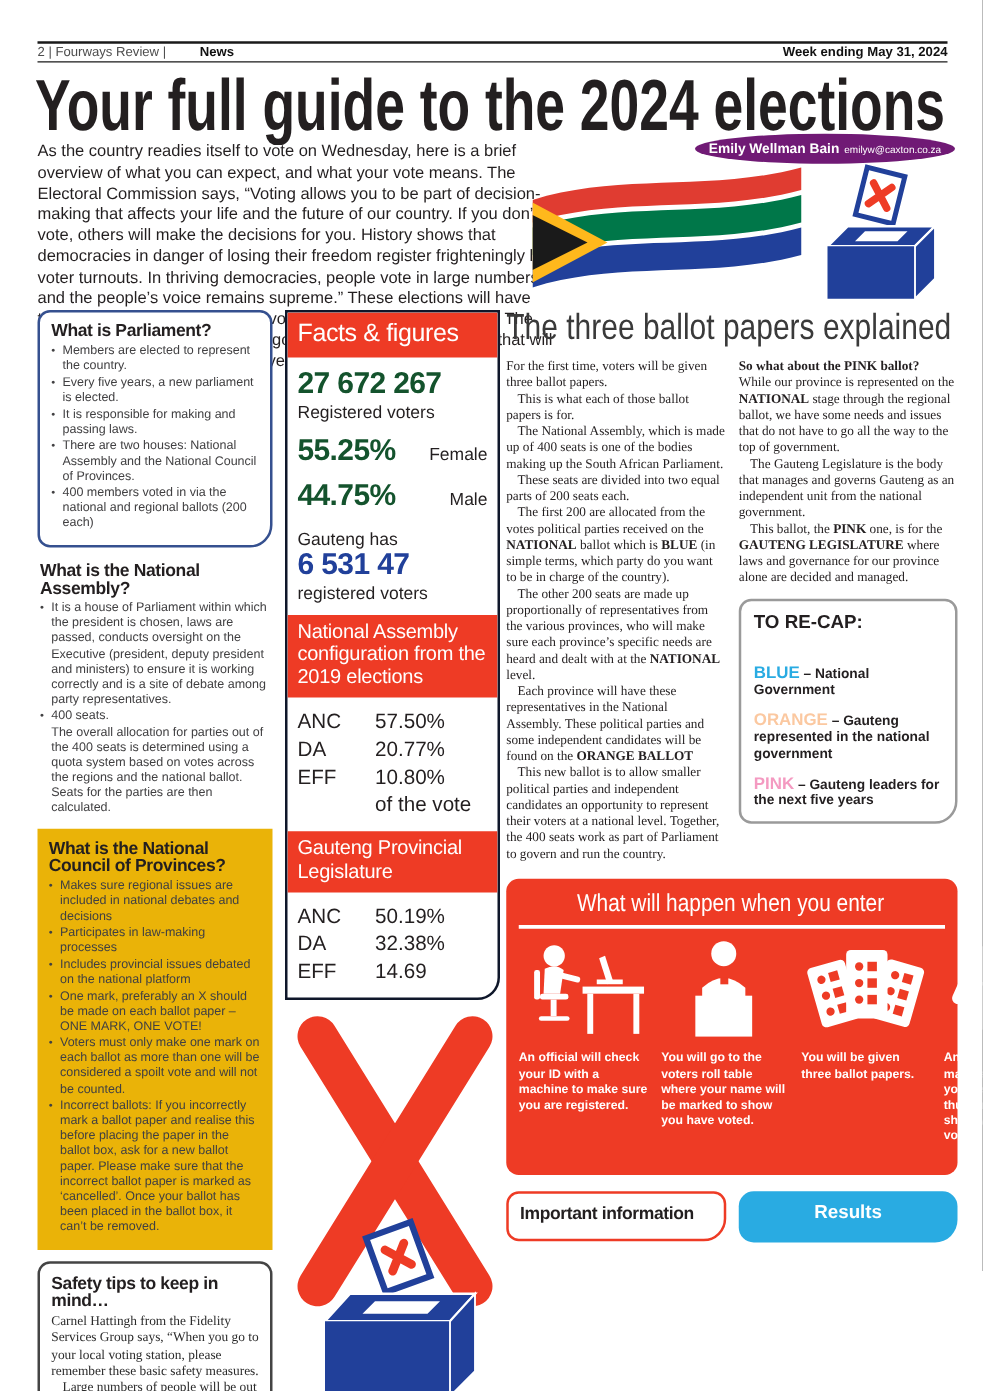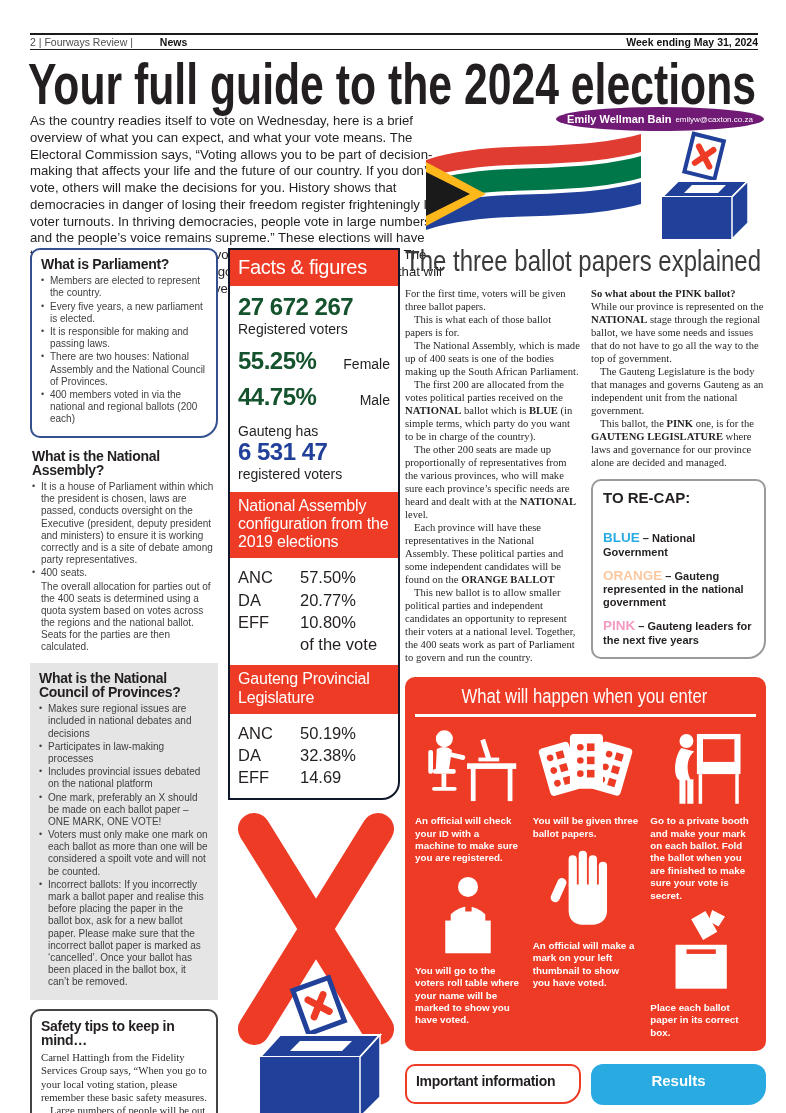--- a/index.html
+++ b/index.html
@@ -36,21 +36,21 @@
   .flag-wrap { position:absolute; left:426px; top:130px; }
   .box-top-wrap { position:absolute; left:644px; top:131px; }
   
   .leftcol { position:absolute; left:30px; top:248px; width:188px; display:flex; flex-direction:column; gap:9px; }
   .infobox { border:2px solid #35508f; border-radius:10px 10px 18px 10px; padding:7px 9px 9px; background:#fff; }
   .sec-title { font-size:14px; font-weight:bold; letter-spacing:-0.3px; line-height:1.02; margin-bottom:4px; color:#231f20; }
   .blist { font-size:10px; line-height:1.22; color:#414042; }
   .bitem { position:relative; padding-left:9px; margin-bottom:1px; }
   .bitem::before { content:"•"; position:absolute; left:0; top:0; font-size:9px; }
   .note { padding-left:9px; }
-  .gray-panel { background:#e5e5e5; padding:8px 9px 10px; }
+  .gray-panel { background:#eab308; padding:8px 9px 10px; }
   .safety-box { border:2px solid #444; border-radius:10px 10px 18px 10px; padding:8px 9px 10px; }
   .serif-p { font-family:"Liberation Serif",serif; font-size:10.7px; line-height:1.24; color:#2b2b2b; }
   .serif-p.ind { text-indent:9px; }
   
   .midcol { position:absolute; left:228px; top:248px; width:172px; }
   .red-container { border:2px solid #0f172a; border-radius:0 0 18px 0; overflow:hidden; background:#fff; }
   .red-head-lg { background:#ee3b25; color:#fff; font-size:20px; padding:6px 8px 7px; letter-spacing:-0.3px; }
   .red-head-sm { background:#ee3b25; color:#fff; font-size:16px; line-height:1.13; padding:5px 8px 7px; letter-spacing:-0.2px; }
   .stats { padding:9px 8px 10px; }
   .stat-big { color:#14532d; font-weight:bold; font-size:24px; letter-spacing:-0.5px; line-height:1; }
@@ -76,21 +76,21 @@
   .recap-box { border:2px solid #9a9a9a; border-radius:10px 10px 18px 10px; padding:8px 10px 10px; margin-top:10px; font-family:"Liberation Sans",sans-serif; }
   .recap-title { font-size:15px; font-weight:bold; margin-bottom:22px; }
   .recap-item { font-size:11px; font-weight:bold; line-height:1.18; margin-bottom:9px; color:#231f20; }
   .recap-item:last-child { margin-bottom:0; }
   .recap-label { font-size:13.5px; }
   
   .enter-box { background:#ee3b25; border-radius:10px; margin-top:13px; padding:7px 10px 12px; color:#fff; }
   .enter-title { display:block; padding-bottom:6px; border-bottom:3px solid #fff; margin-bottom:8px; }
   .enter-title text { font-family:"Liberation Sans",sans-serif; fill:#fff; }
   .steps-cols { display:flex; gap:12px; }
-  .steps-col { flex:1; display:flex; flex-direction:column; gap:10px; }
+  .steps-col { flex:1; display:flex; flex-direction:row; gap:10px; }
   .step-icon { height:84px; display:flex; align-items:flex-end; justify-content:center; }
   .step-cap { font-size:9.8px; font-weight:bold; line-height:1.26; margin-top:6px; }
   
   .bottom-row { display:flex; gap:10px; margin-top:13px; align-items:flex-start; }
   .important-box { width:176px; border:2px solid #ee3b25; border-radius:10px 10px 18px 10px; padding:8px 9px 10px; }
   .results-box { flex:1; background:#29abe2; border-radius:12px 12px 18px 12px; padding:8px 10px 12px; }
   .results-title { text-align:center; color:#fff; font-weight:bold; font-size:15px; margin-bottom:4px; }
 </style>
 </head>
 <body>
@@ -259,20 +259,21 @@
 
     <svg class="art-title" width="361" height="34" viewBox="0 0 361 34">
       <text x="0" y="27" font-size="29" textLength="356" lengthAdjust="spacingAndGlyphs">The three ballot papers explained</text>
     </svg>
 
     <div class="art-cols">
       <div class="art-col">
         <p class="noind">For the first time, voters will be given three ballot papers.</p>
         <p>This is what each of those ballot papers is for.</p>
         <p>The National Assembly, which is made up of 400 seats is one of the bodies making up the South African Parliament.</p>
+        <p>These seats are divided into two equal parts of 200 seats each.</p>
         <p>The first 200 are allocated from the votes political parties received on the <b>NATIONAL</b> ballot which is <b>BLUE</b> (in simple terms, which party do you want to be in charge of the country).</p>
         <p>The other 200 seats are made up proportionally of representatives from the various provinces, who will make sure each province’s specific needs are heard and dealt with at the <b>NATIONAL</b> level.</p>
         <p>Each province will have these representatives in the National Assembly. These political parties and some independent candidates will be found on the <b>ORANGE BALLOT</b></p>
         <p>This new ballot is to allow smaller political parties and independent candidates an opportunity to represent their voters at a national level. Together, the 400 seats work as part of Parliament to govern and run the country.</p>
       </div>
       <div class="art-col">
         <p class="noind art-lead">So what about the PINK ballot?</p>
         <p class="noind">While our province is represented on the <b>NATIONAL</b> stage through the regional ballot, we have some needs and issues that do not have to go all the way to the top of government.</p>
         <p>The Gauteng Legislature is the body that manages and governs Gauteng as an independent unit from the national government.</p>
         <p>This ballot, the <b>PINK</b> one, is for the <b>GAUTENG LEGISLATURE</b> where laws and governance for our province alone are decided and managed.</p>

